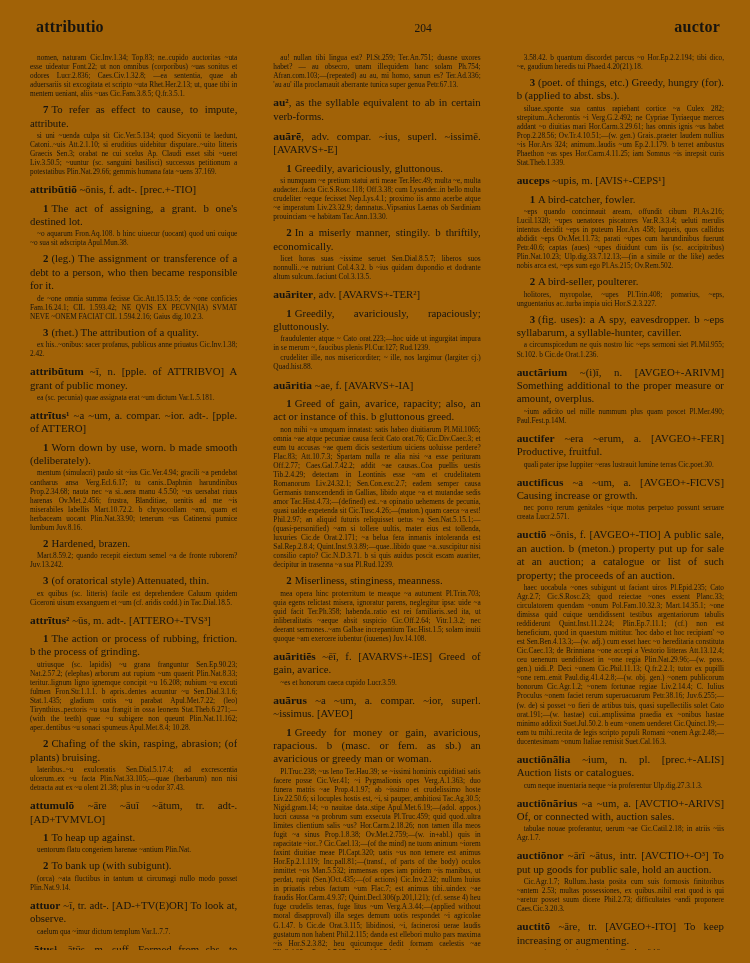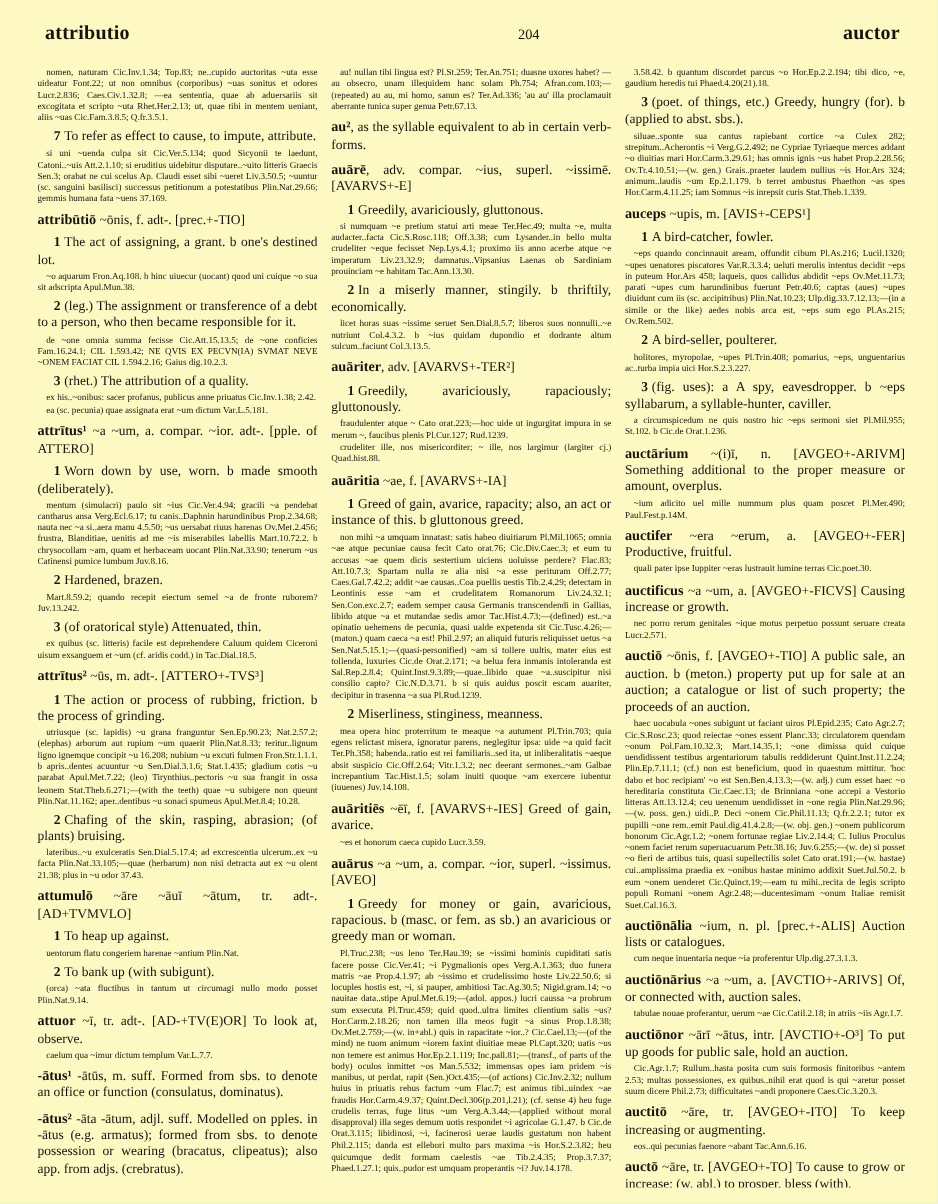--- a/index.html
+++ b/index.html
@@ -1,25 +1,25 @@
 <!DOCTYPE html>
 <html><head>
 <meta charset="utf-8">
 <style>
   html,body{margin:0;padding:0;background:#e9e7e1;}
   .page{
     position:relative;width:750px;height:963px;margin:0 auto;
-    background:#fef9c3;color:#17140f;
+    background:#a16207;color:#17140f;
     font-family:"Liberation Serif","DejaVu Serif",serif;
     box-sizing:border-box;padding:18px 26px 10px 30px;overflow:hidden;
   }
   .pagehead{display:flex;justify-content:space-between;align-items:baseline;margin:0 4px 16px 6px;}
   .runhead{font-weight:bold;font-size:16px;letter-spacing:.2px;}
   .pageno{font-size:11.5px;position:absolute;left:50%;transform:translateX(-50%);top:22px;margin-left:48px;}
-  .cols{display:grid;grid-template-columns:1fr 1fr 1fr;column-gap:11px;height:898px;overflow:hidden;}
+  .cols{display:grid;grid-template-columns:1fr 1fr 1fr;column-gap:11px;height:898px;overflow:hidden;gap:36px;}
   .col{overflow:hidden;}
   .blk{margin:0;text-align:justify;}
   .entry{font-size:10.8px;line-height:1.24;margin-top:6px;}
   .sense{font-size:10.8px;line-height:1.24;margin-top:5px;text-indent:13px;}
   .cite{font-size:7.3px;line-height:1.24;text-indent:7px;margin-top:1px;}
   .hw{font-size:11.4px;font-weight:bold;}
   .num{font-weight:bold;margin-right:3px;}
 </style>
 </head>
 <body>
@@ -35,20 +35,21 @@
         <p class="blk cite"><span>nomen, naturam Cic.Inv.1.34; Top.83; ne..cupido auctoritas ~uta esse uideatur Font.22; ut non omnibus (corporibus) ~uas sonitus et odores Lucr.2.836; Caes.Civ.1.32.8; —ea sententia, quae ab aduersariis sit excogitata et scripto ~uta Rhet.Her.2.13; ut, quae tibi in mentem ueniant, aliis ~uas Cic.Fam.3.8.5; Q.fr.3.5.1.</span></p>
         <p class="blk sense"><b class="num">7</b><span>To refer as effect to cause, to impute, attribute.</span></p>
         <p class="blk cite"><span>si uni ~uenda culpa sit Cic.Ver.5.134; quod Sicyonii te laedunt, Catoni..~uis Att.2.1.10; si eruditius uidebitur disputare..~uito litteris Graecis Sen.3; orabat ne cui scelus Ap. Claudi esset sibi ~ueret Liv.3.50.5; ~uuntur (sc. sanguini basilisci) successus petitionum a potestatibus Plin.Nat.29.66; gemmis humana fata ~uens 37.169.</span></p>
         <p class="blk entry"><b class="hw">attribūtiō</b><span> ~ōnis, f. adt-. [prec.+-TIO]</span></p>
         <p class="blk sense"><b class="num">1</b><span>The act of assigning, a grant. b one's destined lot.</span></p>
         <p class="blk cite"><span>~o aquarum Fron.Aq.108.    b hinc uiuecur (uocant) quod uni cuique ~o sua sit adscripta Apul.Mun.38.</span></p>
         <p class="blk sense"><b class="num">2</b><span>(leg.) The assignment or transference of a debt to a person, who then became responsible for it.</span></p>
         <p class="blk cite"><span>de ~one omnia summa fecisse Cic.Att.15.13.5; de ~one conficies Fam.16.24.1; CIL 1.593.42; NE QVIS EX PECVN(IA) SVMAT NEVE ~ONEM FACIAT CIL 1.594.2.16; Gaius dig.10.2.3.</span></p>
         <p class="blk sense"><b class="num">3</b><span>(rhet.) The attribution of a quality.</span></p>
         <p class="blk cite"><span>ex his..~onibus: sacer profanus, publicus anne priuatus Cic.Inv.1.38; 2.42.</span></p>
+        <p class="blk entry"><b class="hw">attribūtum</b><span> ~ī, n. [pple. of ATTRIBVO] A grant of public money.</span></p>
         <p class="blk cite"><span>ea (sc. pecunia) quae assignata erat ~um dictum Var.L.5.181.</span></p>
         <p class="blk entry"><b class="hw">attrītus¹</b><span> ~a ~um, a. compar. ~ior. adt-. [pple. of ATTERO]</span></p>
         <p class="blk sense"><b class="num">1</b><span>Worn down by use, worn. b made smooth (deliberately).</span></p>
         <p class="blk cite"><span>mentum (simulacri) paulo sit ~ius Cic.Ver.4.94; gracili ~a pendebat cantharus ansa Verg.Ecl.6.17; tu canis..Daphnin harundinibus Prop.2.34.68; nauta nec ~a si..aera manu 4.5.50; ~us uersabat riuus harenas Ov.Met.2.456; frustra, Blanditiae, uenitis ad me ~is miserabiles labellis Mart.10.72.2.    b chrysocollam ~am, quam et herbaceam uocant Plin.Nat.33.90; tenerum ~us Catinensi pumice lumbum Juv.8.16.</span></p>
         <p class="blk sense"><b class="num">2</b><span>Hardened, brazen.</span></p>
         <p class="blk cite"><span>Mart.8.59.2; quando recepit eiectum semel ~a de fronte ruborem? Juv.13.242.</span></p>
         <p class="blk sense"><b class="num">3</b><span>(of oratorical style) Attenuated, thin.</span></p>
         <p class="blk cite"><span>ex quibus (sc. litteris) facile est deprehendere Caluum quidem Ciceroni uisum exsanguem et ~um (cf. aridis codd.) in Tac.Dial.18.5.</span></p>
         <p class="blk entry"><b class="hw">attrītus²</b><span> ~ūs, m. adt-. [ATTERO+-TVS³]</span></p>
         <p class="blk sense"><b class="num">1</b><span>The action or process of rubbing, friction. b the process of grinding.</span></p>

